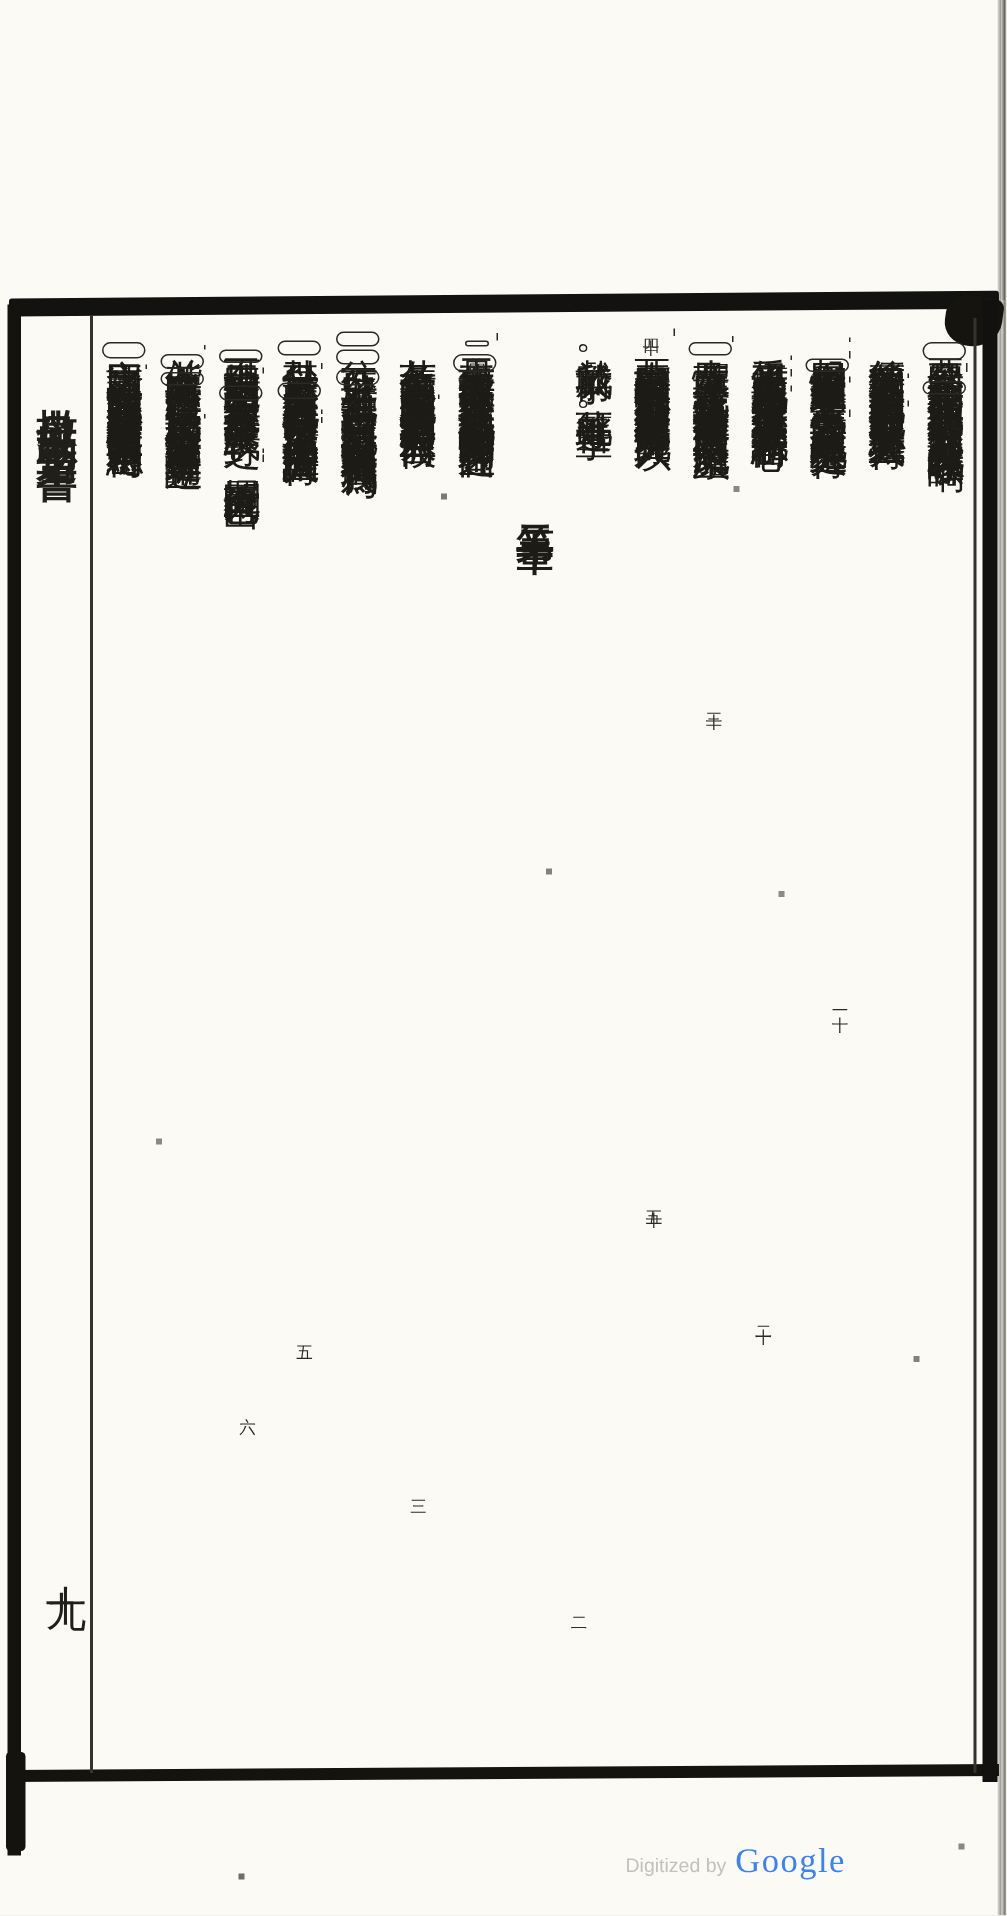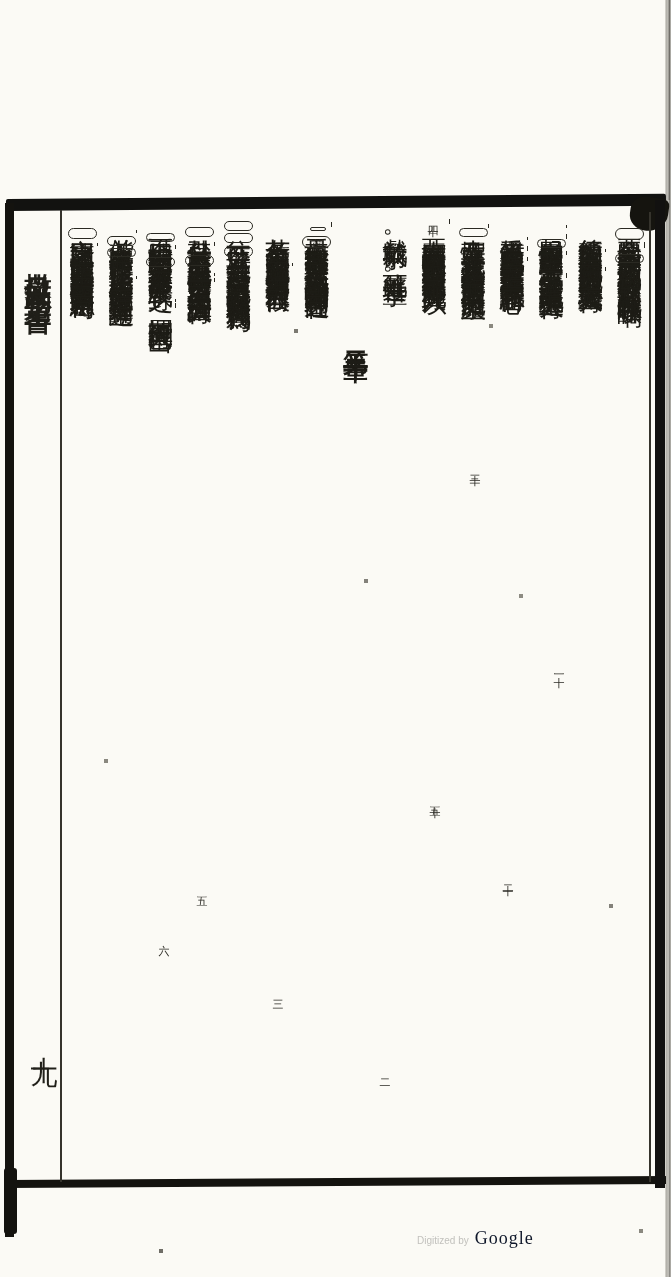--- a/index.html
+++ b/index.html
@@ -33,22 +33,22 @@
   .margin-title{position:absolute;left:17px;top:251px;writing-mode:vertical-rl;text-orientation:upright;
     font-size:27px;line-height:42px;letter-spacing:5px;font-weight:bold;color:#201f19;}
   .folio{position:absolute;left:26px;top:1035px;writing-mode:vertical-rl;text-orientation:upright;
     font-size:27px;letter-spacing:4px;color:#201f19;}
   
   .vmark{position:absolute;writing-mode:vertical-rl;text-orientation:upright;font-size:11px;
     line-height:12px;color:#2b2a24;letter-spacing:0;}
   .vboxed{border:1px solid #2b2a24;border-radius:3px;padding:1px;font-size:12px;}
   
   .watermark{position:absolute;left:417px;top:1228px;display:flex;align-items:baseline;gap:6px;}
-  .wm-prefix{font-size:10px;color:#c2c1bd;font-family:"Liberation Sans","DejaVu Sans",sans-serif;text-align:right;}
-  .wm-brand{font-size:18px;color:#0f172a;letter-spacing:1px;font-family:"Liberation Serif","DejaVu Serif",serif;}
+  .wm-prefix{font-size:13px;color:#c2c1bd;font-family:"Liberation Sans","DejaVu Sans",sans-serif;text-align:right;}
+  .wm-brand{font-size:23px;color:#3b82f6;letter-spacing:1px;font-family:"Liberation Serif","DejaVu Serif",serif;}
   
   .speckles{position:absolute;left:0;top:0;width:2px;height:2px;background:transparent;
     box-shadow:295px 330px 0 1px #7b7971,490px 325px 0 1px #8a887f,740px 410px 0 1px #85837a,
     1060px 500px 0 1px #6f6d66,745px 550px 0 1px #908e85,365px 580px 0 1px #83817a,
     520px 595px 0 1px #8d8b82,160px 1250px 0 1px #6f6d66,105px 760px 0 1px #8a887f,
     610px 905px 0 1px #83817a,890px 1195px 0 1.5px #55534e,640px 1230px 0 1px #8a887f;}
 </style>
 </head>
 <body>
 

